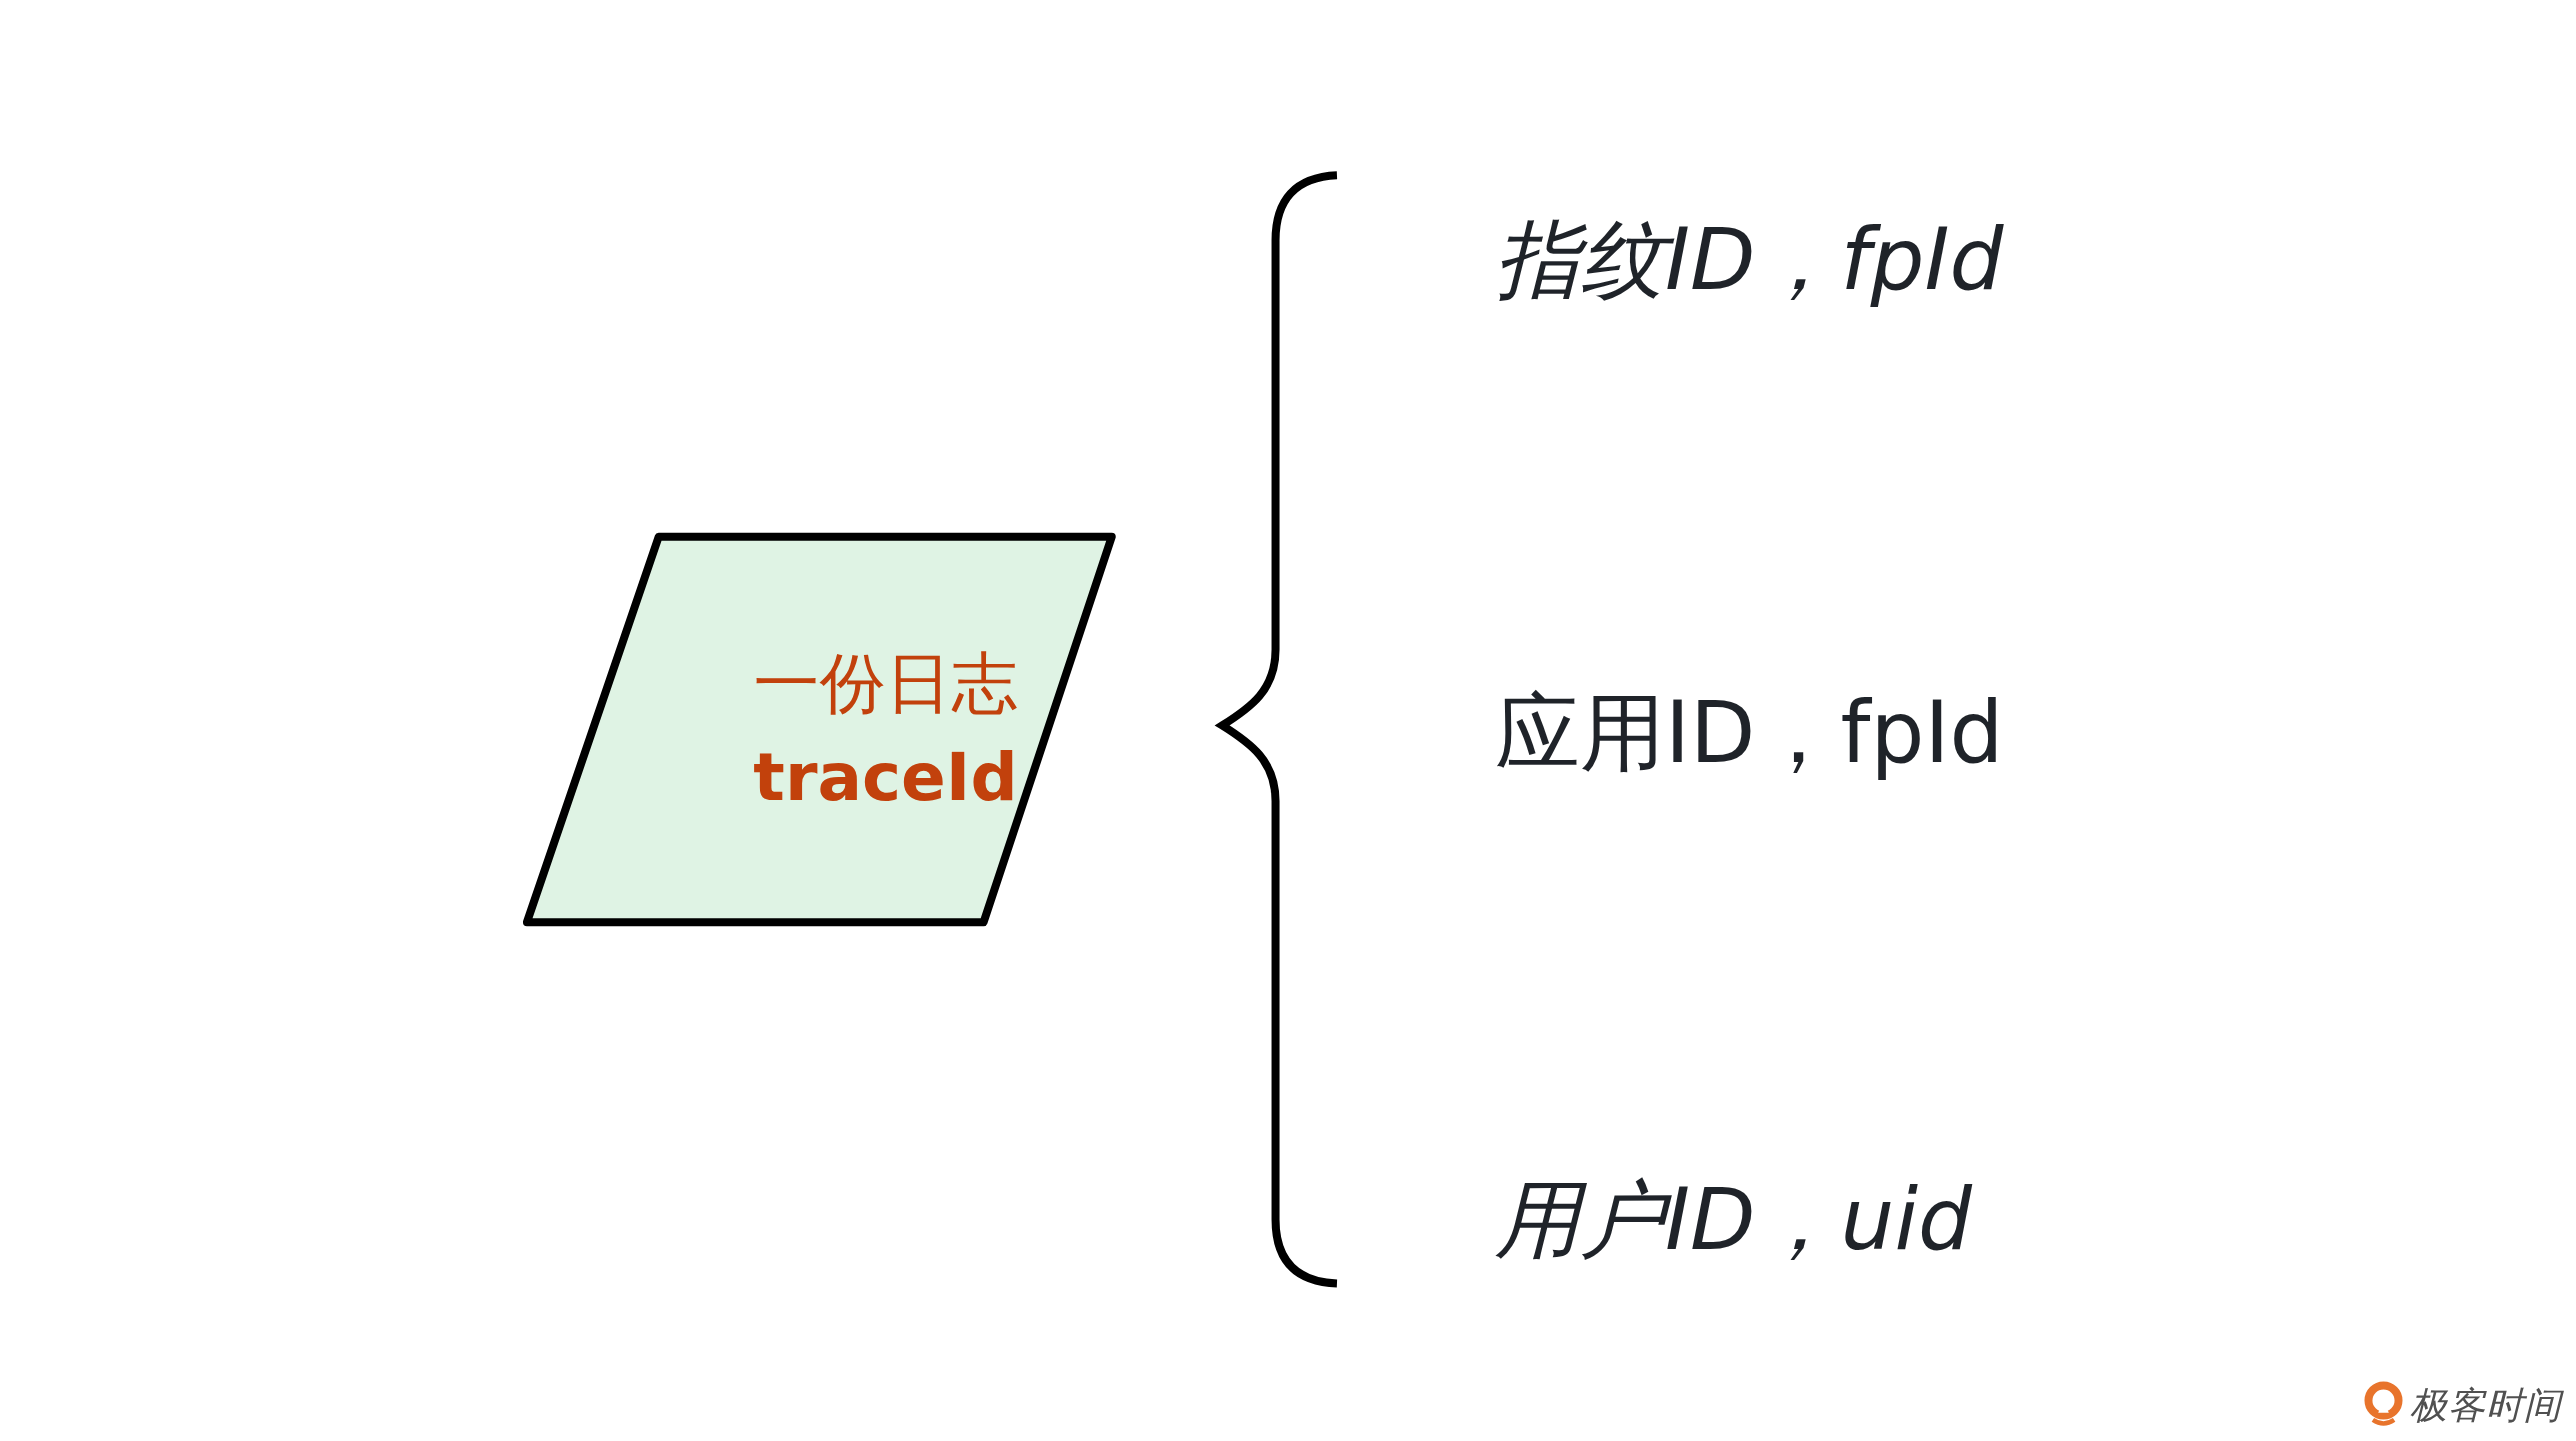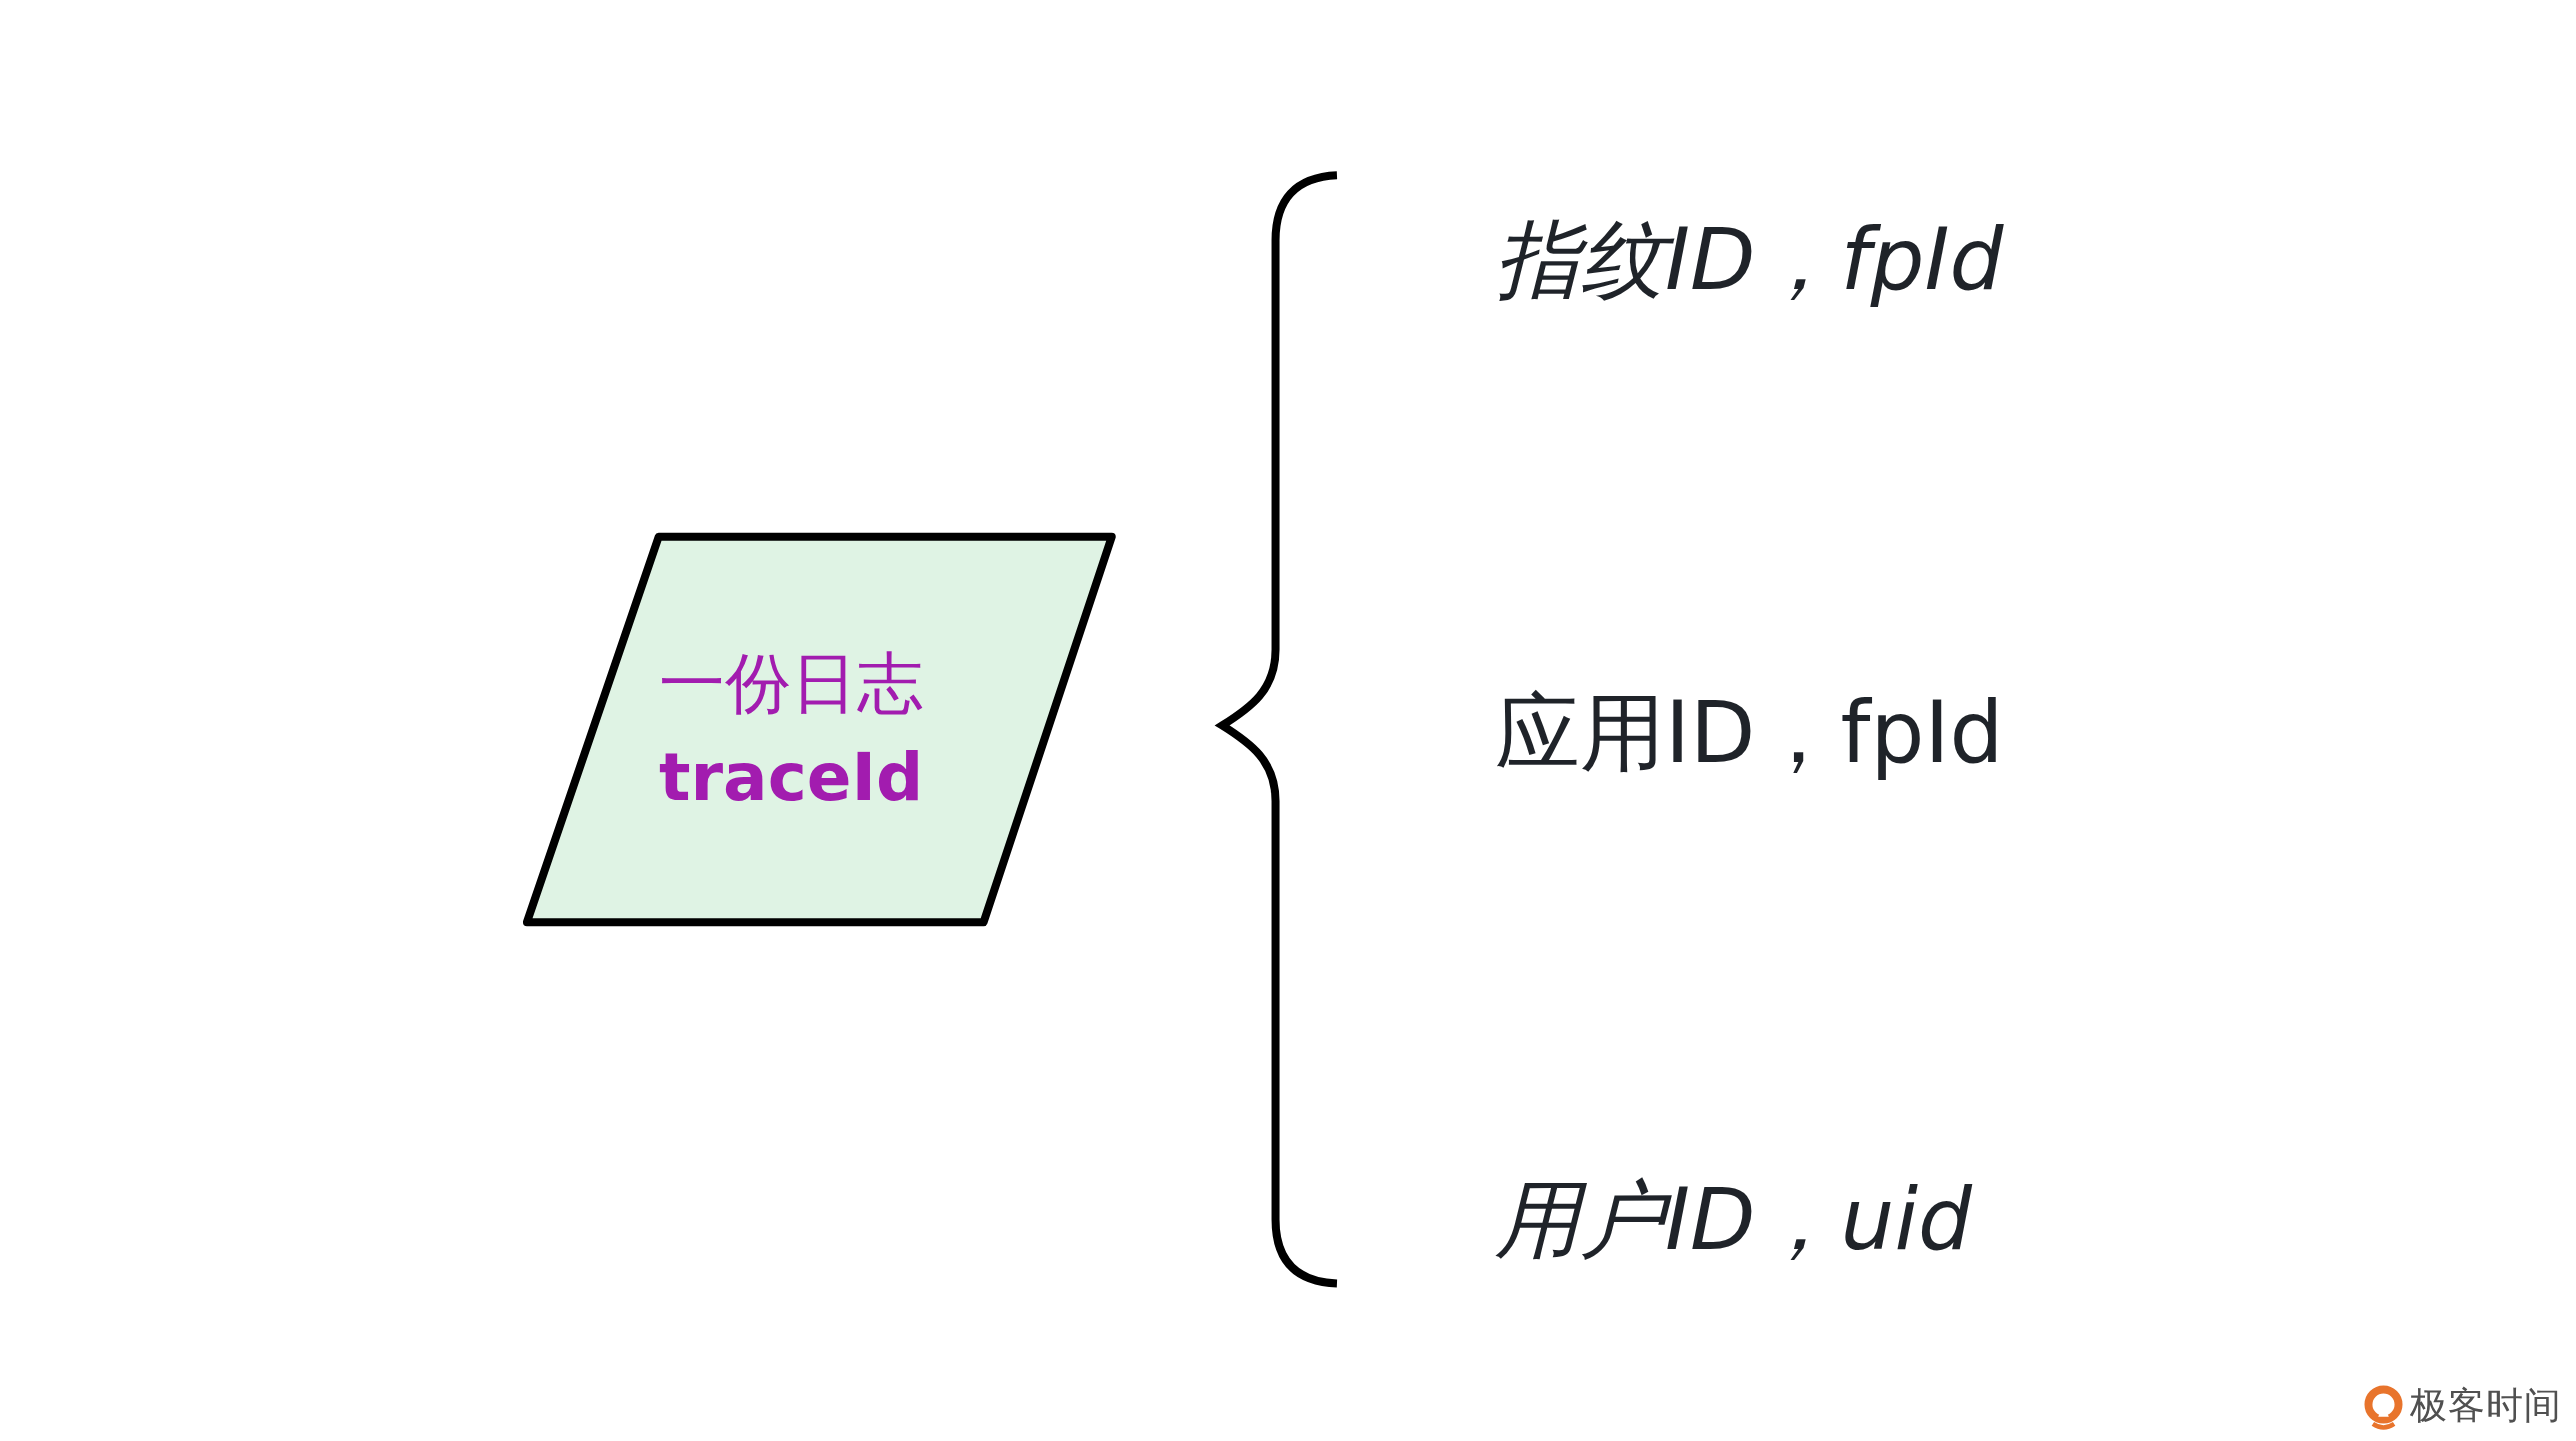--- a/index.html
+++ b/index.html
@@ -1,26 +1,26 @@
 <!DOCTYPE html>
 <html style="font-size:14.2px"><head>
 <meta charset="utf-8">
 <style>
   html, body { margin:0; padding:0; background:#ffffff; }
   body { width:2576px; height:1442px; position:relative; overflow:hidden;
          font-family:"DejaVu Sans", "Liberation Sans", sans-serif; color:#1f2329; }
   #diagram { position:absolute; left:0; top:0; }
-  .node-text { position:absolute; left:659px; width:453px; font-size:66px; color:#a21caf; }
+  .node-text { position:absolute; left:659px; width:453px; text-align:center; font-size:66px; color:#c2410c; }
   #node-line1 { top:639px; }
   #node-line2 { top:739px;font-weight:bold; }
   .id-item { position:absolute; left:1495px; font-size:85px; color:#1f2329; white-space:nowrap; }
   #id-0 { top:203px;font-style:italic; }
   #id-1 { top:676px; }
   #id-2 { top:1163px;font-style:italic; }
-  #logo { position:absolute; left:2364px; top:1381px; display:flex; align-items:flex-end; }
+  #logo { position:absolute; left:2364px; top:1381px; display:flex; align-items:flex-start;font-style:italic; }
   #logo-text { font-size:37px; color:#505050; margin-left:7.1px; letter-spacing:0.9px; }
 </style>
 </head>
 <body>
 
 <svg id="diagram" width="2576" height="1442" viewBox="0 0 2894 1620">
   <polygon id="node-shape" points="740,603 1249,603 1105,1036 592,1036" stroke-width="9" stroke-linejoin="round" fill="#dff3e4" stroke="#000000"></polygon>
   <path id="brace-path" d="M1502,197 C1455,199 1433,225 1433,270 L1433,730 C1433,775 1405,795 1373,815 C1405,835 1433,855 1433,900 L1433,1370 C1433,1415 1455,1440 1502,1442" fill="none" stroke-width="9" stroke="#000000"></path>
 </svg>
 

